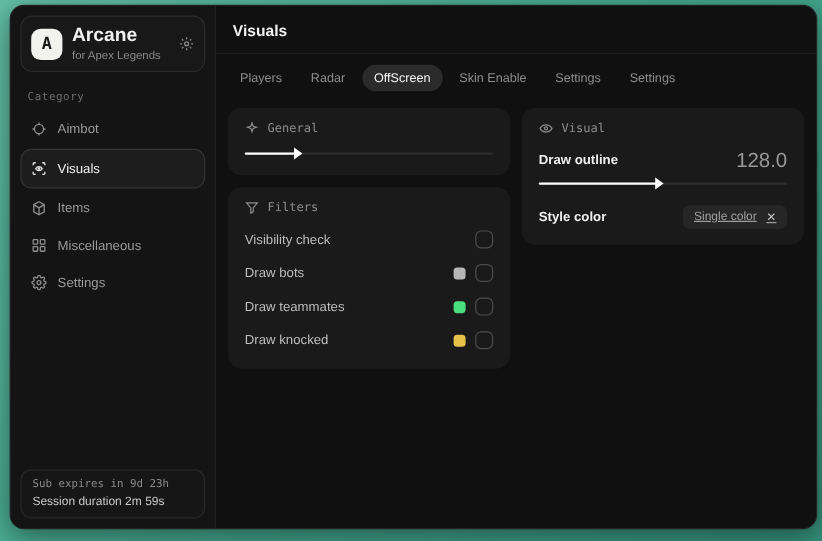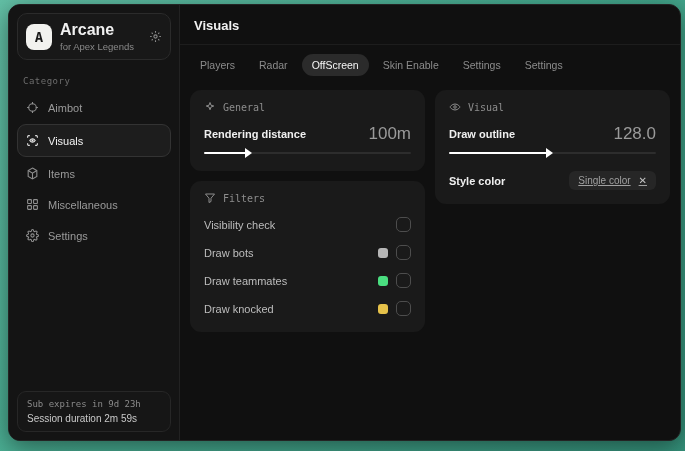--- a/index.html
+++ b/index.html
@@ -217,24 +217,20 @@
 
         <section class="panel">
           <div class="panel-header">
             <span class="ph-icon">
               <svg width="12" height="12" viewBox="0 0 24 24" fill="none" stroke="currentColor" stroke-width="2">
                 <path d="M12 3l2 5.5L19.5 10 14 12l-2 5.5L10 12 4.5 10 10 8.5 12 3z"></path>
               </svg>
             </span>
             <span>General</span>
           </div>
-          <div class="row">
-            <span class="row-label strong">Rendering distance</span>
-            <span class="row-value">100m</span>
-          </div>
           <div class="slider">
             <div class="slider-track"></div>
             <div class="slider-fill" style="width: 21%;"></div>
             <div class="slider-thumb" style="left: 21%;"></div>
           </div>
         </section>
 
         <section class="panel">
           <div class="panel-header">
             <span class="ph-icon">

